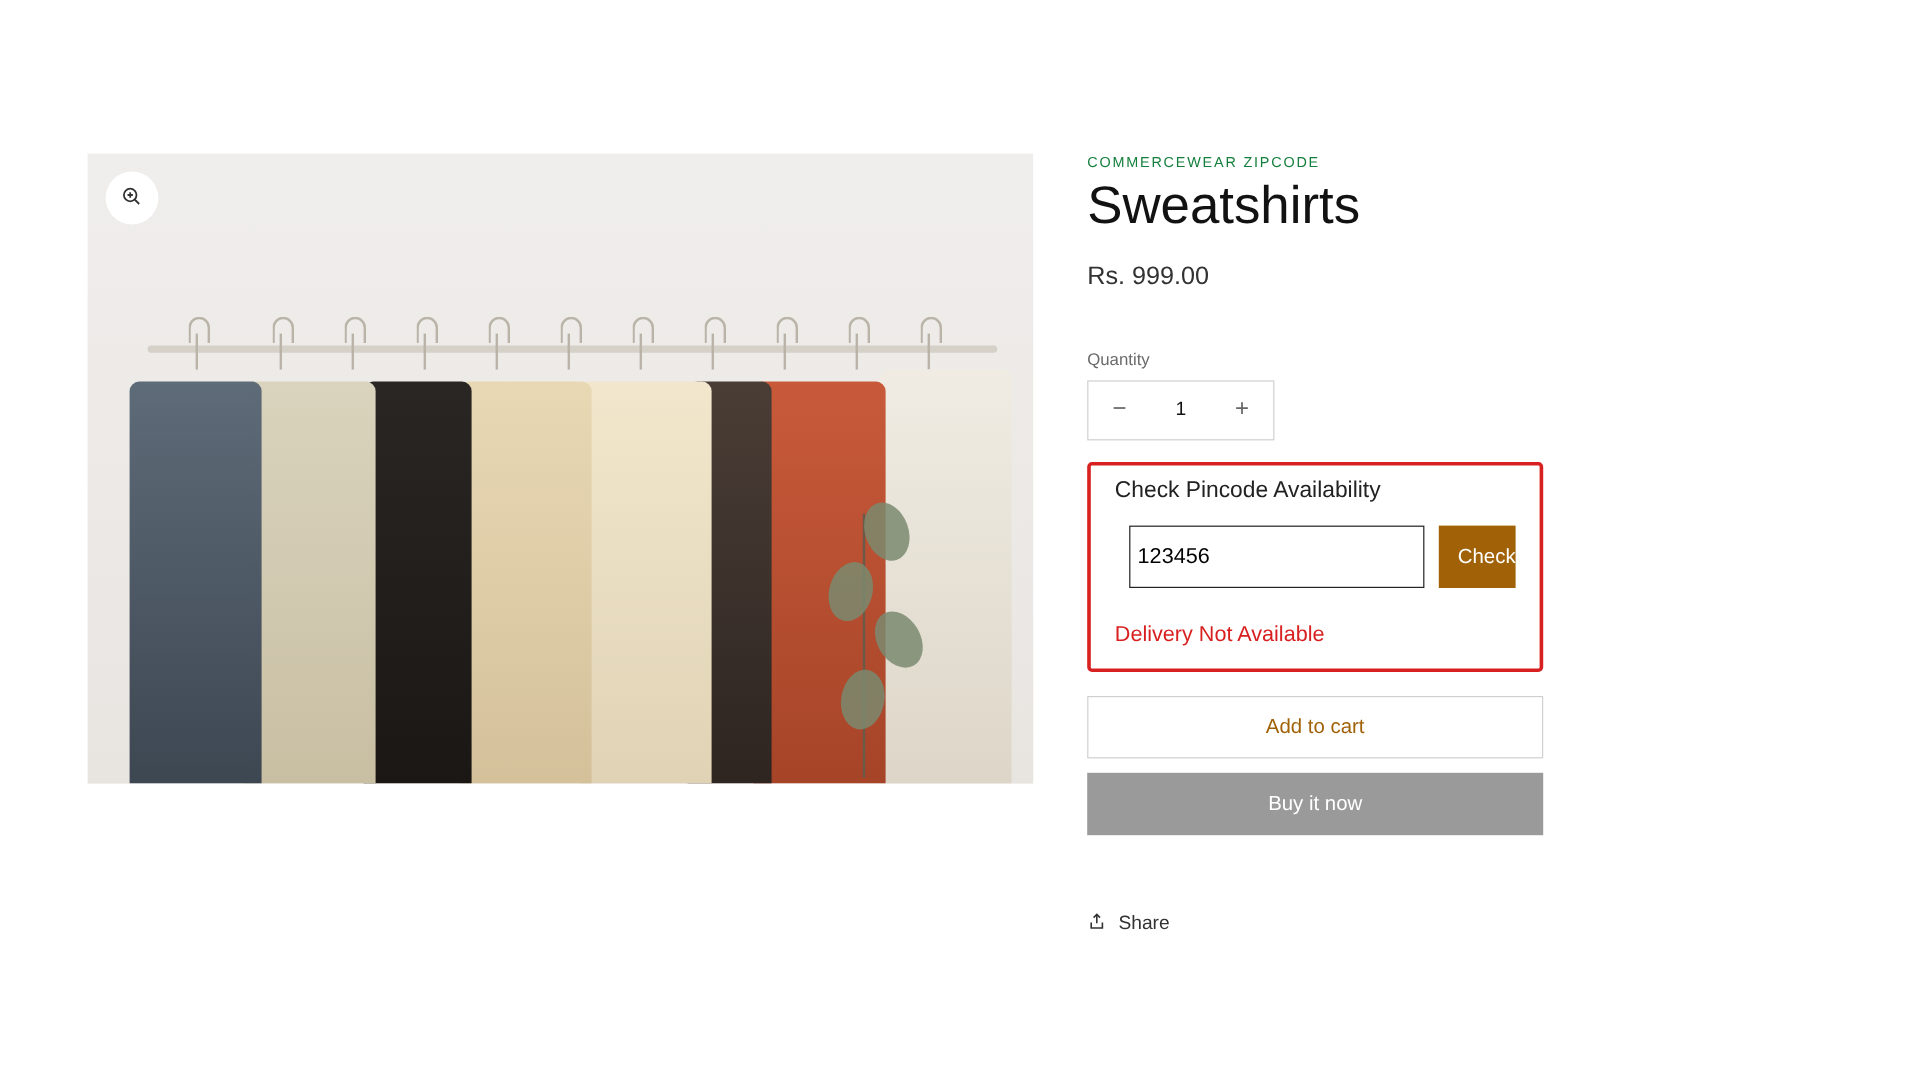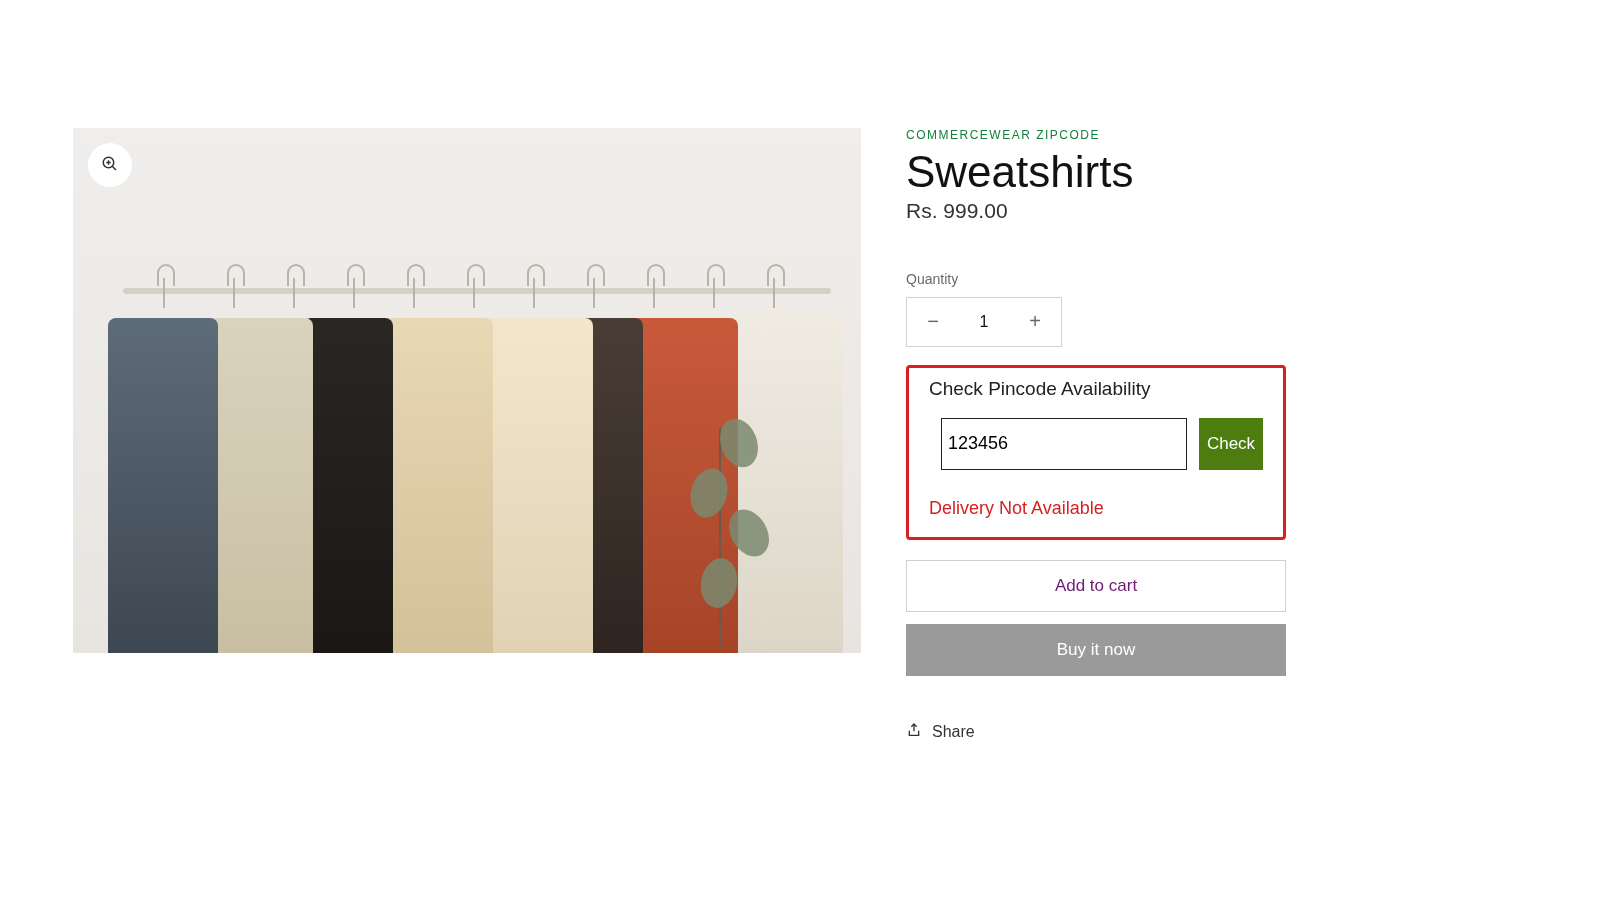--- a/index.html
+++ b/index.html
@@ -58,20 +58,21 @@
       font-size: 12px;
       letter-spacing: 1.5px;
       color: #15803d;
       font-weight: 400;
       margin-bottom: 4px;
     }
     .product-title {
       font-size: 44px;
       font-weight: 400;
       color: #121212;
+      margin-bottom: 20px;
       line-height: 1.2;
     }
     .price {
       font-size: 21px;
       color: #333;
       font-weight: 400;
       margin-bottom: 48px;
     }
     .quantity-label {
       font-size: 14px;
@@ -127,50 +128,51 @@
       height: 52px;
       border: 1.5px solid #222;
       padding: 0 6px;
       font-size: 18px;
       font-family: inherit;
       outline: none;
     }
     .check-btn {
       width: 134px;
       height: 52px;
-      background: #4d7c0f;
+      background: #a16207;
       color: #fff;
       border: none;
       font-size: 17px;
       cursor: pointer;
+      text-align: right;
     }
     .pincode-status {
       text-align: left;
       color: #d82020;
       font-size: 18px;
     }
     .add-to-cart {
       width: 100%;
       height: 52px;
       background: #fff;
       border: 1px solid #d0d0d0;
-      color: #701a75;
+      color: #a16207;
       font-size: 17px;
       cursor: pointer;
       margin-bottom: 12px;
     }
     .buy-now {
       width: 100%;
       height: 52px;
       background: #9a9a9a;
       border: none;
       color: #fff;
       font-size: 17px;
       cursor: pointer;
-      margin-bottom: 46px;
+      margin-bottom: 64px;
     }
     .share-btn {
       display: inline-flex;
       align-items: center;
       gap: 10px;
       background: none;
       border: none;
       font-size: 16px;
       color: #333;
       cursor: pointer;

